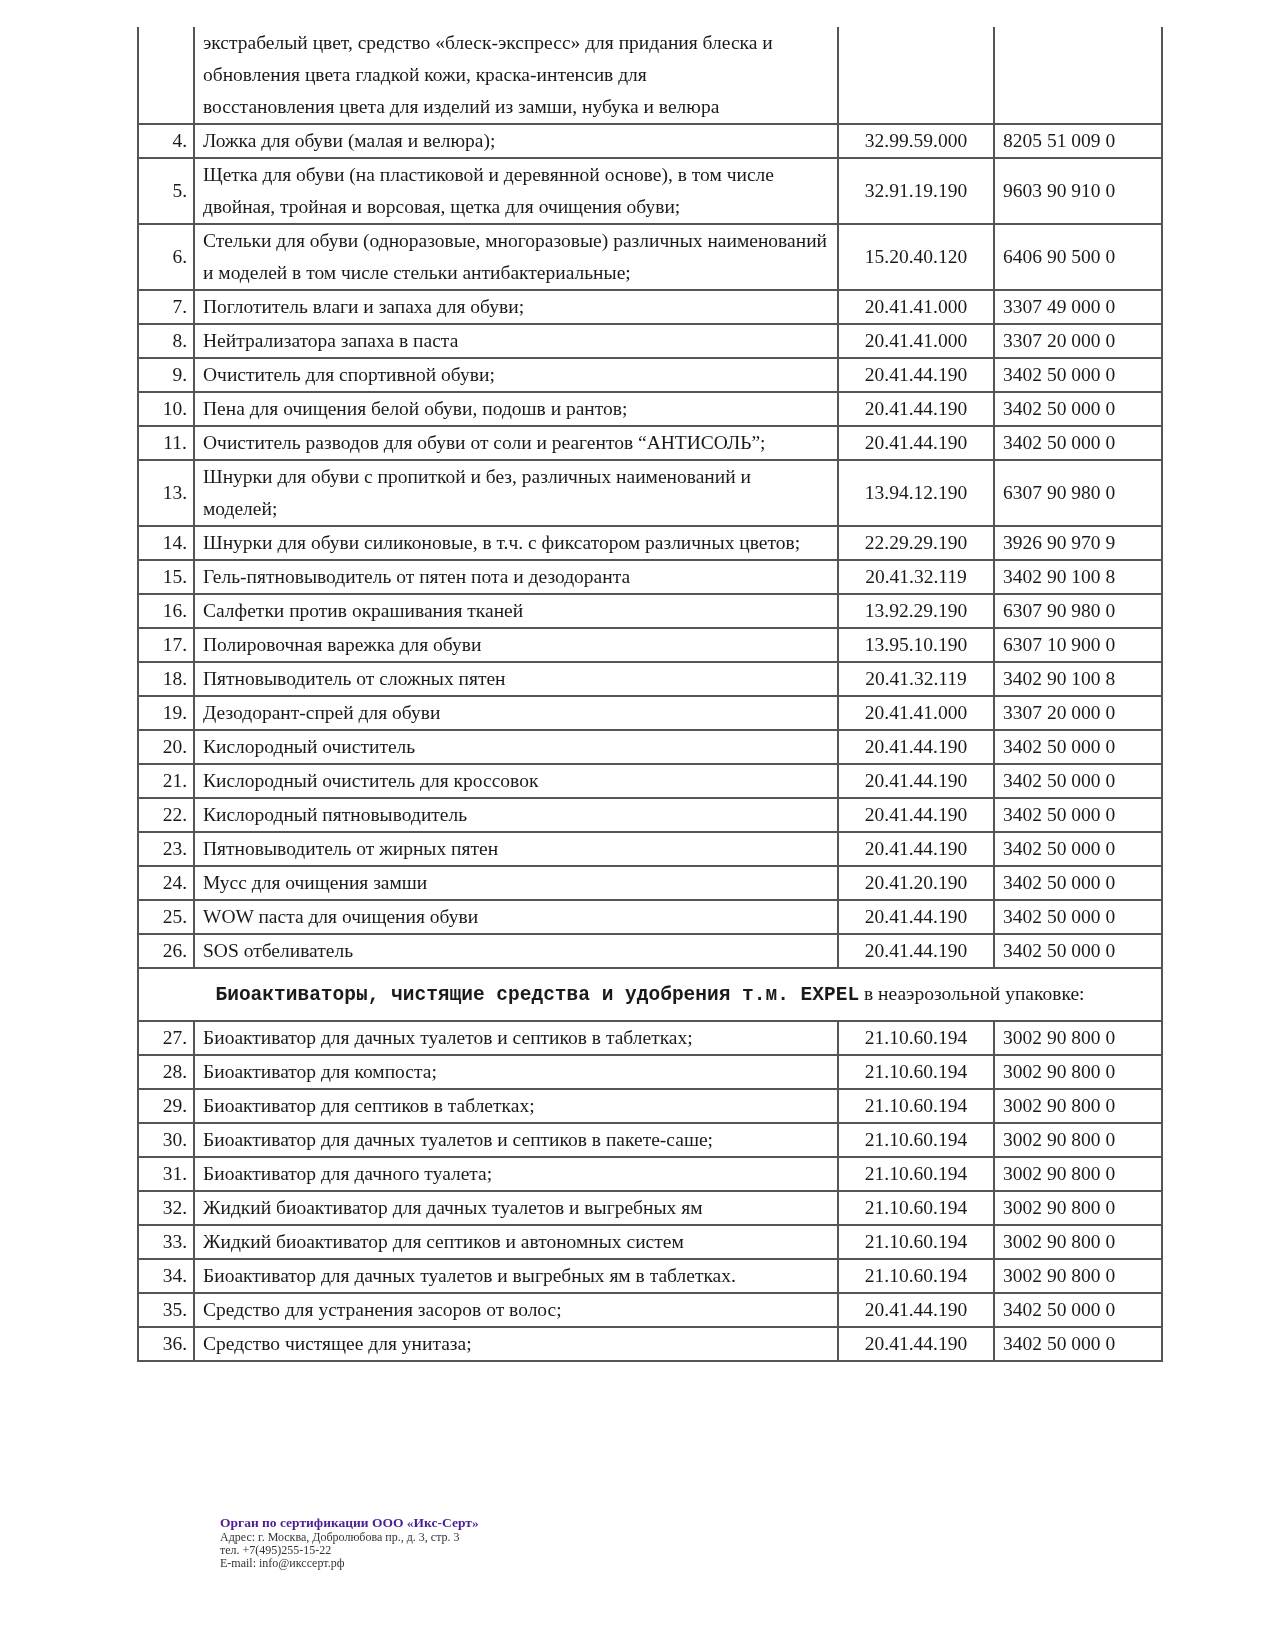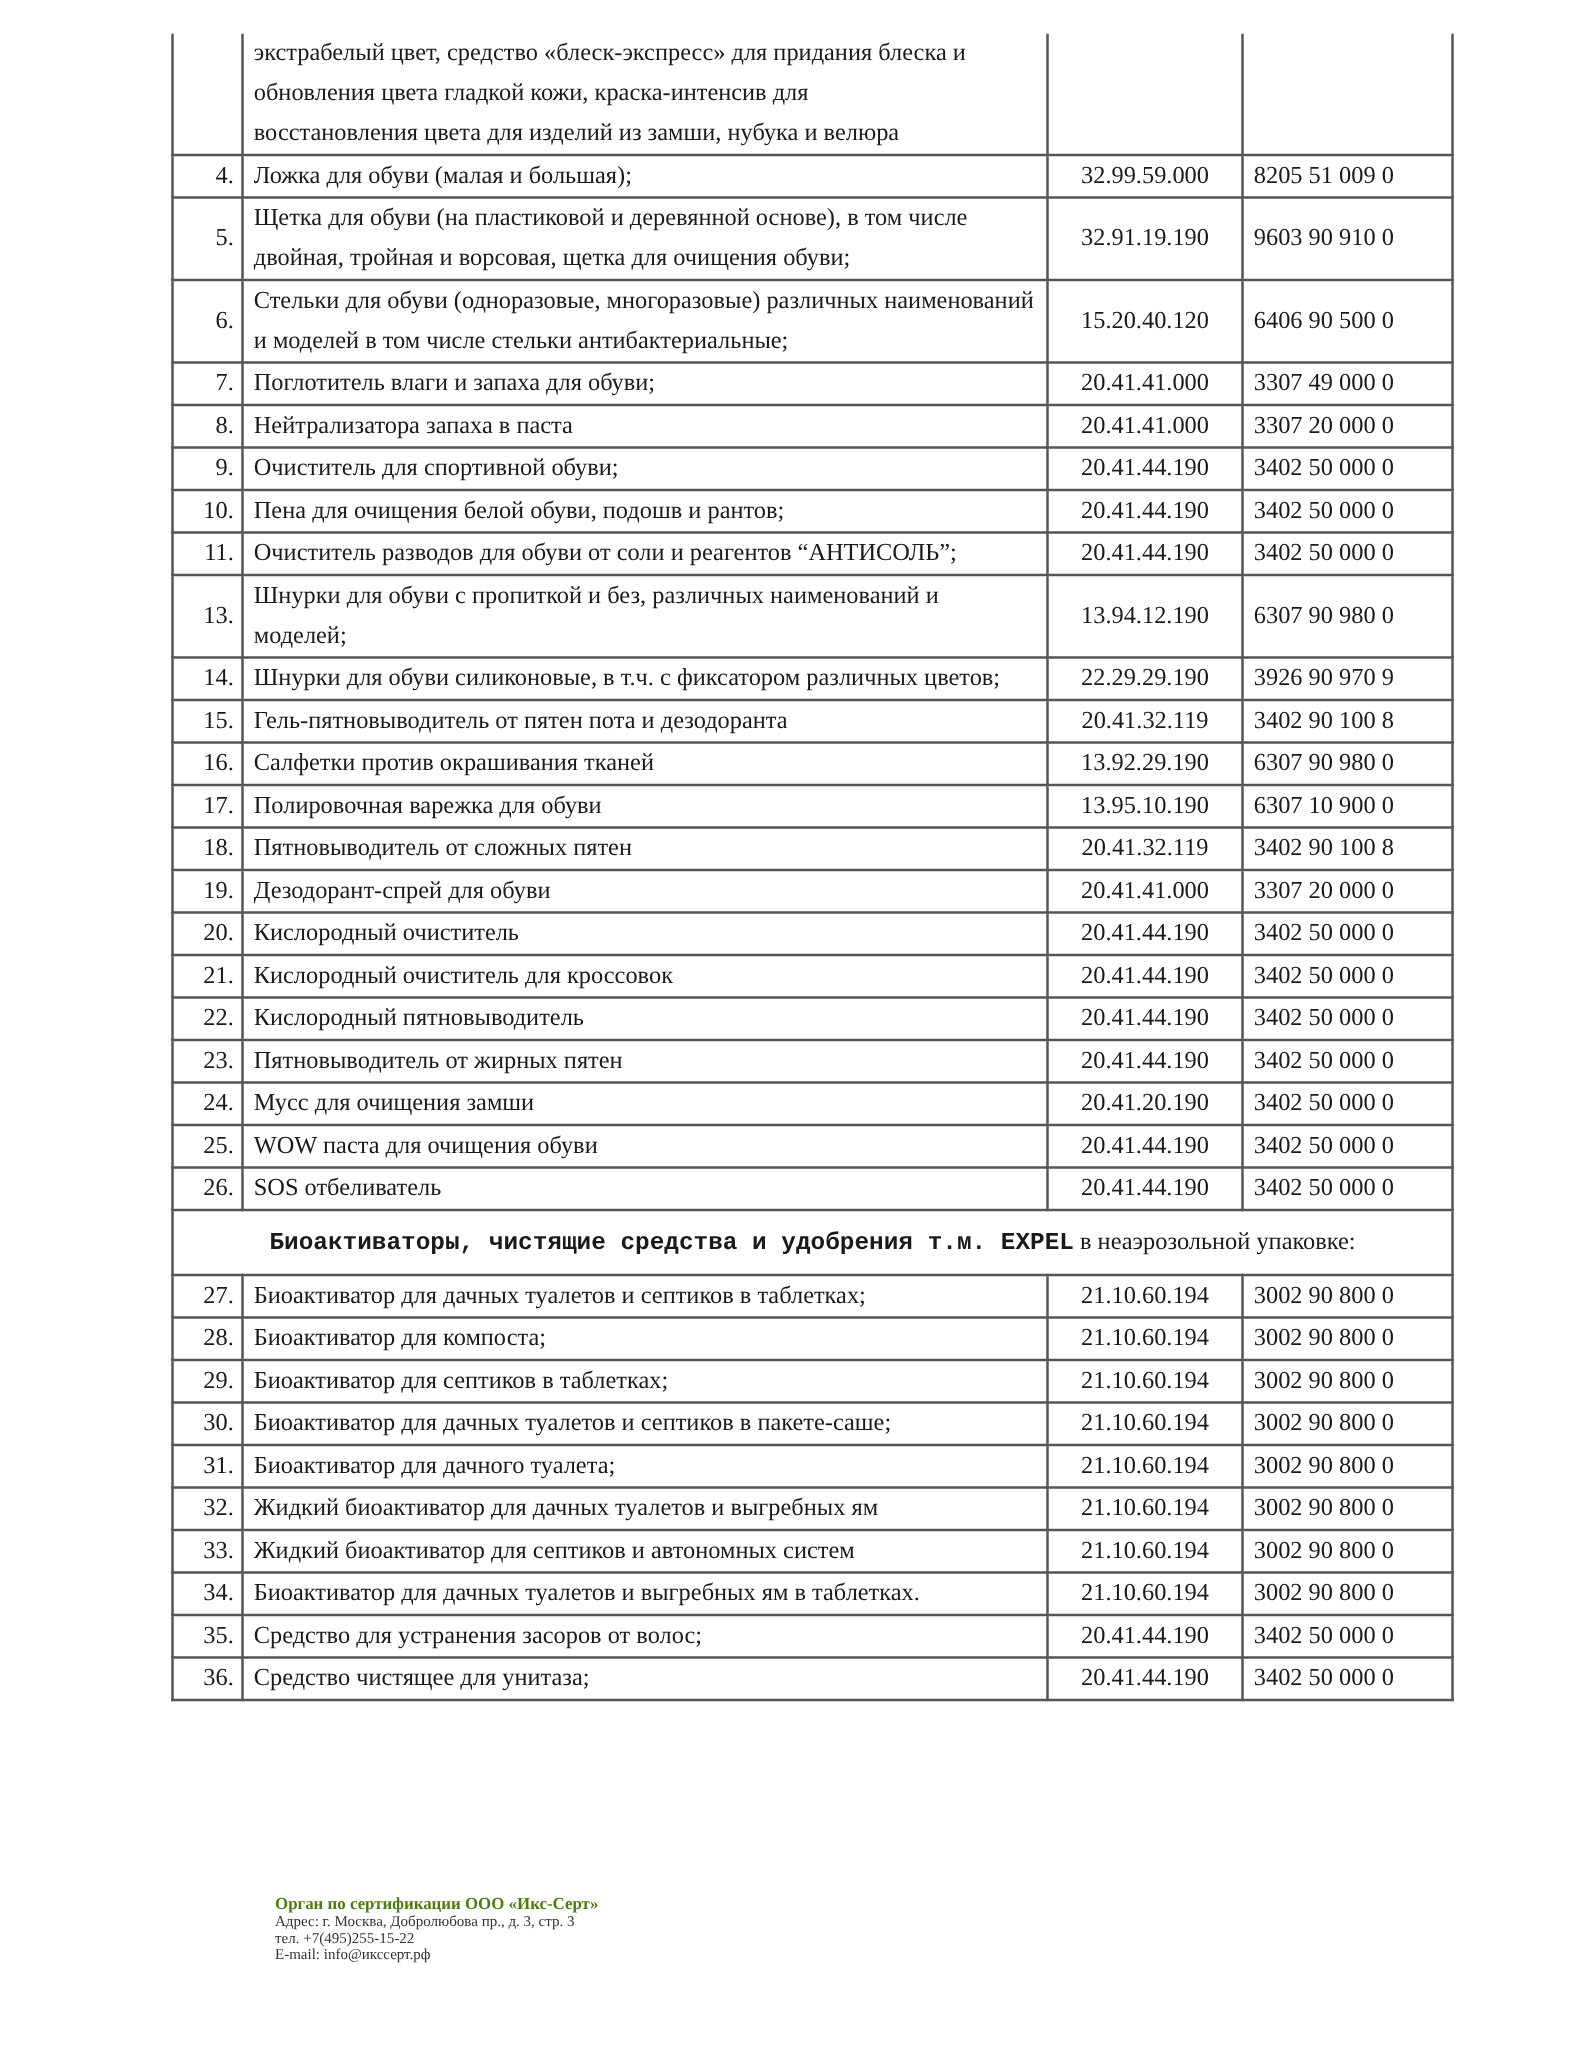--- a/index.html
+++ b/index.html
@@ -10,40 +10,40 @@
   .page-table td { border: 2px solid #555; padding: 0 8px; vertical-align: middle; line-height: 32px; }
   .page-table tr.cont td { border-top: none; }
   .c-num { width: 40px; text-align: right; padding-right: 6px !important; }
   .c-name { width: 626px; text-align: left; }
   .c-okpd { width: 118px; text-align: center; padding: 0 18px !important; }
   .c-tnved { width: 150px; text-align: left; }
   .page-table td.c-sec { text-align: center; height: 50px; line-height: 50px; }
   .sec-bold { font-weight: bold; font-family: Liberation Mono, monospace; }
   .row-std td { height: 31px; }
   .footer { position: absolute; left: 220px; top: 1515px; font-size: 12px; line-height: 13px; color: #333; }
-  .footer .f-title { font-weight: bold; font-size: 13.5px; color: #4d7c0f; line-height: 16px; }
+  .footer .f-title { font-weight: bold; font-size: 13.5px; color: #4c1d95; line-height: 16px; }
 </style>
 </head>
 <body>
 
 <table class="page-table">
   <tbody id="tbody">
     <tr class="cont">
       <td class="c-num"></td>
       <td class="c-name">
         <div>экстрабелый цвет, средство «блеск-экспресс» для придания блеска и</div>
         <div>обновления цвета гладкой кожи, краска-интенсив для</div>
         <div>восстановления цвета для изделий из замши, нубука и велюра</div>
       </td>
       <td class="c-okpd"></td>
       <td class="c-tnved"></td>
     </tr>
   <tr class="row-std">
         <td class="c-num">4.</td>
-        <td class="c-name">Ложка для обуви (малая и большая);</td>
+        <td class="c-name">Ложка для обуви (малая и велюра);</td>
         <td class="c-okpd">32.99.59.000</td>
         <td class="c-tnved">8205 51 009 0</td>
       </tr>
       <tr class="row-std">
         <td class="c-num">5.</td>
         <td class="c-name">Щетка для обуви (на пластиковой и деревянной основе), в том числе двойная, тройная и ворсовая, щетка для очищения обуви;</td>
         <td class="c-okpd">32.91.19.190</td>
         <td class="c-tnved">9603 90 910 0</td>
       </tr>
       <tr class="row-std">

